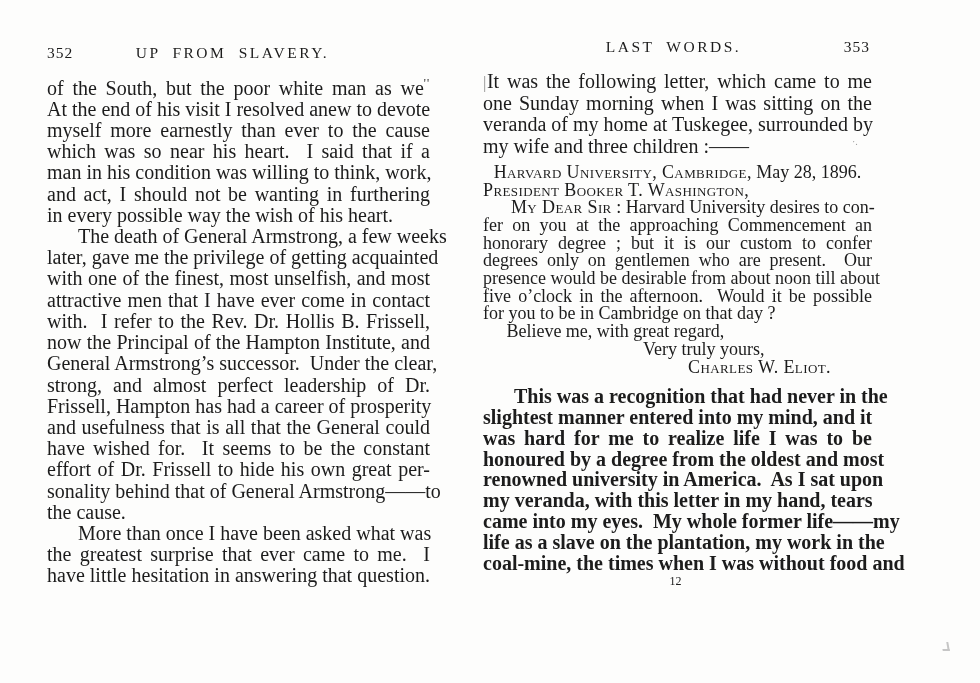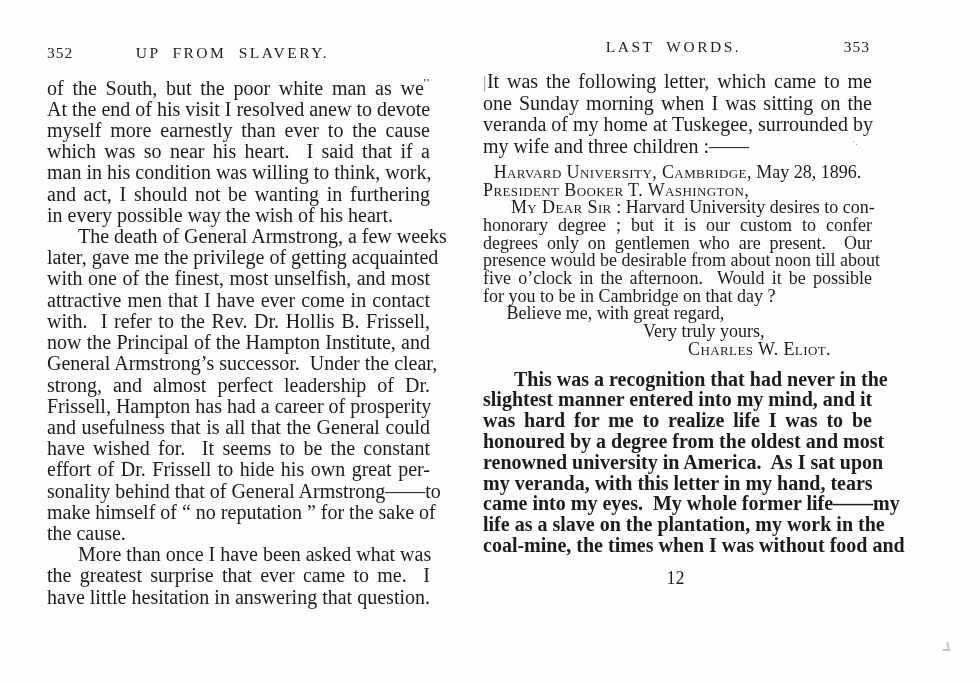--- a/index.html
+++ b/index.html
@@ -52,22 +52,22 @@
   .line.closing  { text-align-last: left; text-indent: 1.3em; }
   .line.valediction { text-align-last: left; text-indent: 160px; }
   .line.signature   { text-align-last: left; text-indent: 205px; }
 
   .sc  { font-variant: small-caps; letter-spacing: 0.4px; }
   .sup { font-size: 58%; vertical-align: super; letter-spacing: 1px; }
   .art { opacity: 0.5; font-size: 85%; margin-right: 0.5px; }
 
   .footer-sig {
     text-align: center;
-    font-size: 18px;
-    margin-top: 12px;
+    font-size: 12px;
+    margin-top: 1px;
     transform: translateX(-2px);
   }
 
   
   .scan-artifact-corner {
     position: absolute;
     left: 941px; top: 643px;
     width: 7px; height: 5px;
     border-left: 2px solid #b9b9b9;
     border-bottom: 2px solid #b9b9b9;
@@ -110,21 +110,20 @@
           <div class="line"><span>attractive men that I have ever come in contact</span></div>
           <div class="line"><span>with.&nbsp; I refer to the Rev. Dr. Hollis B. Frissell,</span></div>
           <div class="line"><span>now the Principal of the Hampton Institute, and</span></div>
           <div class="line"><span>General Armstrong’s successor.&nbsp; Under the clear,</span></div>
           <div class="line"><span>strong, and almost perfect leadership of Dr.</span></div>
           <div class="line"><span>Frissell, Hampton has had a career of prosperity</span></div>
           <div class="line"><span>and usefulness that is all that the General could</span></div>
           <div class="line"><span>have wished for.&nbsp; It seems to be the constant</span></div>
           <div class="line"><span>effort of Dr. Frissell to hide his own great per-</span></div>
           <div class="line"><span>sonality behind that of General Armstrong——to</span></div>
-          <div class="line"><span>make himself of “ no reputation ” for the sake of</span></div>
           <div class="line last"><span>the cause.</span></div>
         </div>
         <div class="block paragraph">
           <div class="line indent"><span>More than once I have been asked what was</span></div>
           <div class="line"><span>the greatest surprise that ever came to me.&nbsp; I</span></div>
           <div class="line"><span>have little hesitation in answering that question.</span></div>
         </div>
       </div>
   </div>
 
@@ -137,20 +136,21 @@
         <div class="block paragraph">
           <div class="line"><span class="art">|</span><span>It was the following letter, which came to me</span></div>
           <div class="line"><span>one Sunday morning when I was sitting on the</span></div>
           <div class="line"><span>veranda of my home at Tuskegee, surrounded by</span></div>
           <div class="line last"><span>my wife and three children :——</span></div>
         </div>
         <div class="block letter">
           <div class="line dateline"><span class="sc">Harvard University, Cambridge,</span><span> May 28, 1896.</span></div>
           <div class="line address"><span class="sc">President Booker T. Washington,</span></div>
           <div class="line indent"><span class="sc">My Dear Sir</span><span> : Harvard University desires to con-</span></div>
+          <div class="line"><span>fer on you at the approaching Commencement an</span></div>
           <div class="line"><span>honorary degree ; but it is our custom to confer</span></div>
           <div class="line"><span>degrees only on gentlemen who are present.&nbsp; Our</span></div>
           <div class="line"><span>presence would be desirable from about noon till about</span></div>
           <div class="line"><span>five o’clock in the afternoon.&nbsp; Would it be possible</span></div>
           <div class="line last"><span>for you to be in Cambridge on that day ?</span></div>
           <div class="line closing"><span>Believe me, with great regard,</span></div>
           <div class="line valediction"><span>Very truly yours,</span></div>
           <div class="line signature"><span class="sc">Charles W. Eliot.</span></div>
         </div>
         <div class="block paragraph tight">

